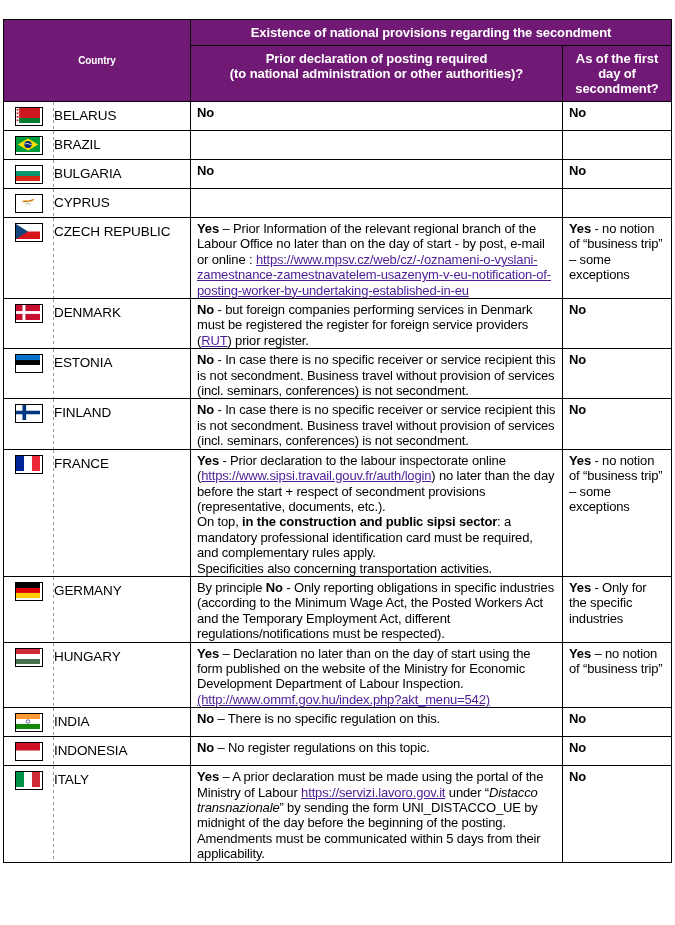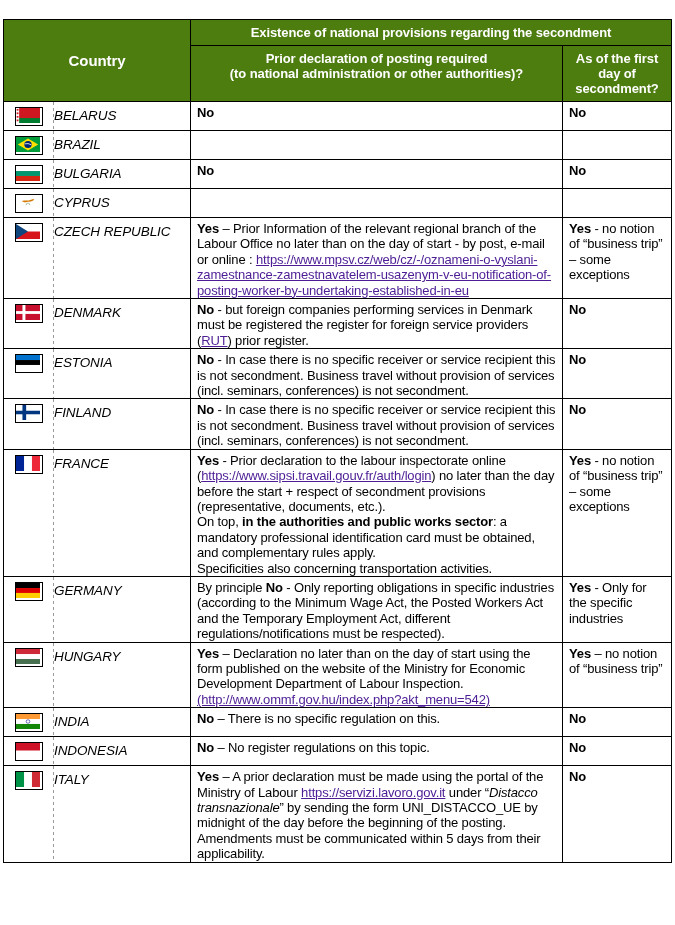--- a/index.html
+++ b/index.html
@@ -26,30 +26,30 @@
   }
   .decl-table col.c-country{width:187px;}
   .decl-table col.c-decl{width:372px;}
   .decl-table col.c-first{width:109px;}
   .decl-table th,.decl-table td{
     border:1.5px solid #000;
     vertical-align:top;
     box-sizing:border-box;
   }
   .decl-table th{
-    background:#4d7c0f;
+    background:#701a75;
     color:#fff;
     font-weight:700;
     font-size:13px;
     line-height:15px;
     text-align:center;
     padding:5px 6px;
     letter-spacing:-0.1px;
   }
-  th.h-country{vertical-align:middle;font-size:15px;margin-top:44px;}
+  th.h-country{vertical-align:middle;font-size:10px;margin-top:44px;}
   th.h-decl{white-space:pre-line;}
   th.h-first{padding:5px 4px;}
   .decl-table td{
     font-size:13px;
     line-height:15.4px;
     letter-spacing:-0.15px;
     padding:3px 6px 0 6px;
     height:25px;
   }
   td.country-cell{
@@ -65,21 +65,20 @@
     width:26px;height:17px;
     margin:5px 0 4px 11px;
     border:1px solid #000;
     background:#fff;
   }
   .flag-box svg{display:block;}
   .country-name{
     padding:6px 4px 3px 11px;
     font-size:13.5px;
     letter-spacing:-0.1px;
-    font-style:italic;
   }
   td.decl-cell,td.first-cell{white-space:pre-line;overflow-wrap:break-word;}
   .b{font-weight:700;}
   .i{font-style:italic;}
   a.lnk{color:#4c1d95;text-decoration:underline;cursor:pointer;}
 </style>
 </head>
 <body>
 
 <div class="page">
@@ -242,21 +241,21 @@
                 <svg viewBox="0 0 26 17" width="24" height="15" preserveAspectRatio="none">
                   <rect width="26" height="17" fill="#fff"></rect>
                   <rect width="8.7" height="17" fill="#002395"></rect>
                   <rect x="17.3" width="8.7" height="17" fill="#ED2939"></rect>
                 </svg>
               </div>
               <div class="country-name">FRANCE</div>
             </div>
           </td>
           <td class="decl-cell"><span class="b">Yes</span><span> - Prior declaration to the labour inspectorate online (</span><a class="lnk" href="#">https://www.sipsi.travail.gouv.fr/auth/login</a><span>) no later than the day before the start + respect of secondment provisions (representative, documents, etc.).
-On top, </span><span class="b">in the authorities and public works sector</span><span>: a mandatory professional identification card must be obtained, and complementary rules apply.
+On top, </span><span class="b">in the construction and public sipsi sector</span><span>: a mandatory professional identification card must be required, and complementary rules apply.
 Specificities also concerning transportation activities.</span></td>
           <td class="first-cell"><span class="b">Yes</span><span> - no notion of “business trip” – some exceptions</span></td>
         </tr>
         <tr>
           <td class="country-cell">
             <div class="country-flex">
               <div class="flag-box">
                 <svg viewBox="0 0 26 17" width="24" height="15" preserveAspectRatio="none">
                   <rect width="26" height="5.7" fill="#000"></rect>
                   <rect y="5.7" width="26" height="5.6" fill="#DD0000"></rect>

